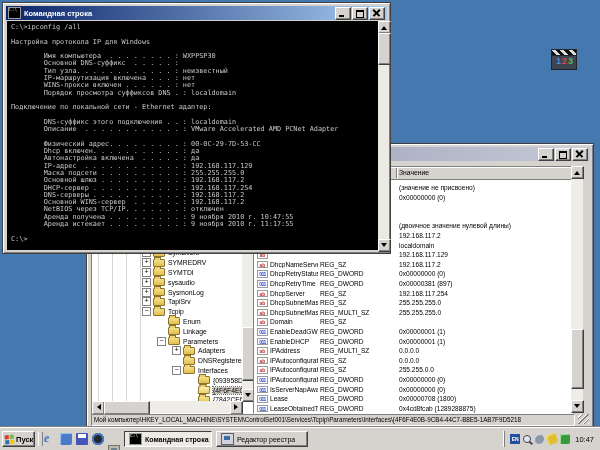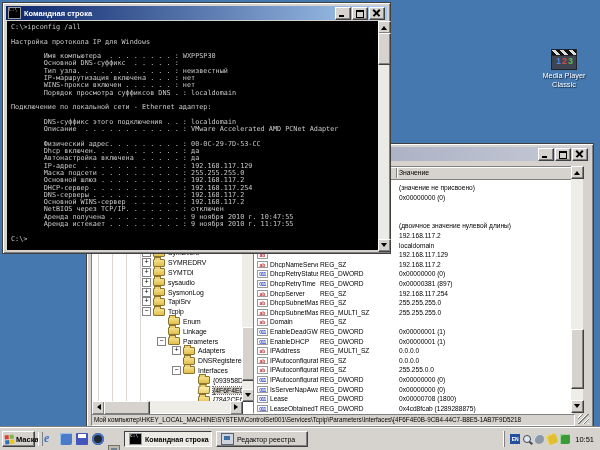--- a/index.html
+++ b/index.html
@@ -130,24 +130,20 @@
 <body>
 
 <div id="screen">
 
   <div class="abs dicon" style="left:532px;top:49px;z-index:1">
     <div class="img" id="mpc-img">
       <span class="mpc-d" style="left:4px;color:#4a8ae0">1</span>
       <span class="mpc-d" style="left:10px;color:#e04848">2</span>
       <span class="mpc-d" style="left:16px;color:#58c058">3</span>
     </div>
-    <div class="lbl">
-      <div>Media Player</div>
-      <div>Classic</div>
-    </div>
   </div>
 
   <div class="abs win" id="reg-window">
     <div class="abs" id="reg-titlebar">
       <div class="tb-btns">
         <div class="btn3d tb-btn g-min"></div>
         <div class="btn3d tb-btn g-max"></div>
         <div class="btn3d tb-btn g-close"></div>
       </div>
     </div>
@@ -482,21 +478,21 @@
   </div>
 
   <div class="abs" id="taskbar">
     <div class="btn3d" id="start-btn">
       <div id="start-flag">
         <i style="background:#E03C31"></i>
           <i style="background:#7AB648"></i>
         <i style="background:#2E6FBC"></i>
           <i style="background:#F2C500"></i>
       </div>
-      <span id="start-label">Маска</span>
+      <span id="start-label">Пуск</span>
     </div>
     <div class="ql-sep" style="left:38px"></div>
     <div class="ql" id="ql-ie" style="left:44px">e</div>
     <div class="ql" id="ql-app" style="left:60px"></div>
     <div class="ql" id="ql-floppy" style="left:76px"></div>
     <div class="ql" id="ql-player" style="left:92px"></div>
     <div class="ql" id="ql-tv" style="left:108px"></div>
 
     <div class="btn3d task-btn active" style="left:124px;width:88px">
       <div class="cmd-ico" style="margin-left:0">C:\</div>
@@ -506,16 +502,16 @@
       <div class="regedit-ico"></div>
       <span>Редактор реестра</span>
     </div>
 
     <div id="tray">
       <div class="tray-ico" id="tray-lang">EN</div>
       <div class="tray-ico" id="tray-mag"></div>
       <div class="tray-ico" id="tray-disc"></div>
       <div class="tray-ico" id="tray-yellow"></div>
       <div class="tray-ico" id="tray-green"></div>
-      <span id="clock">10:51</span>
+      <span id="clock">10:47</span>
     </div>
   </div>
 </div>
 
 </body></html>

